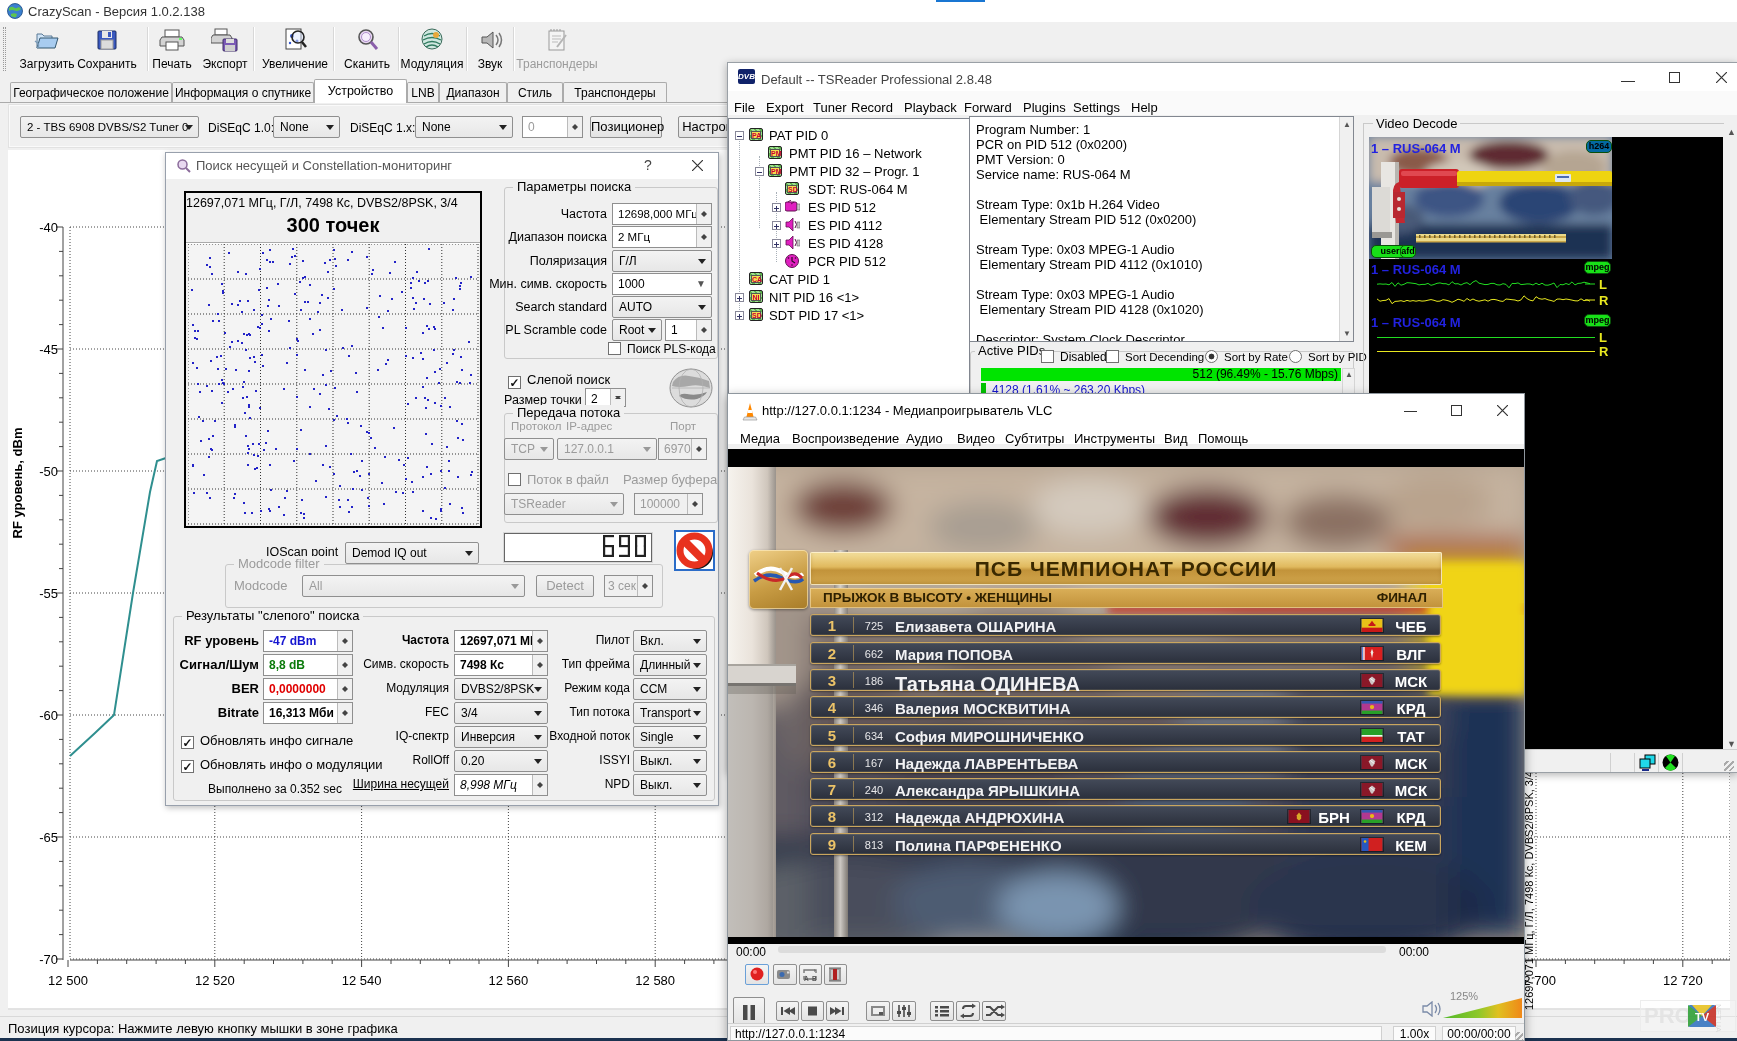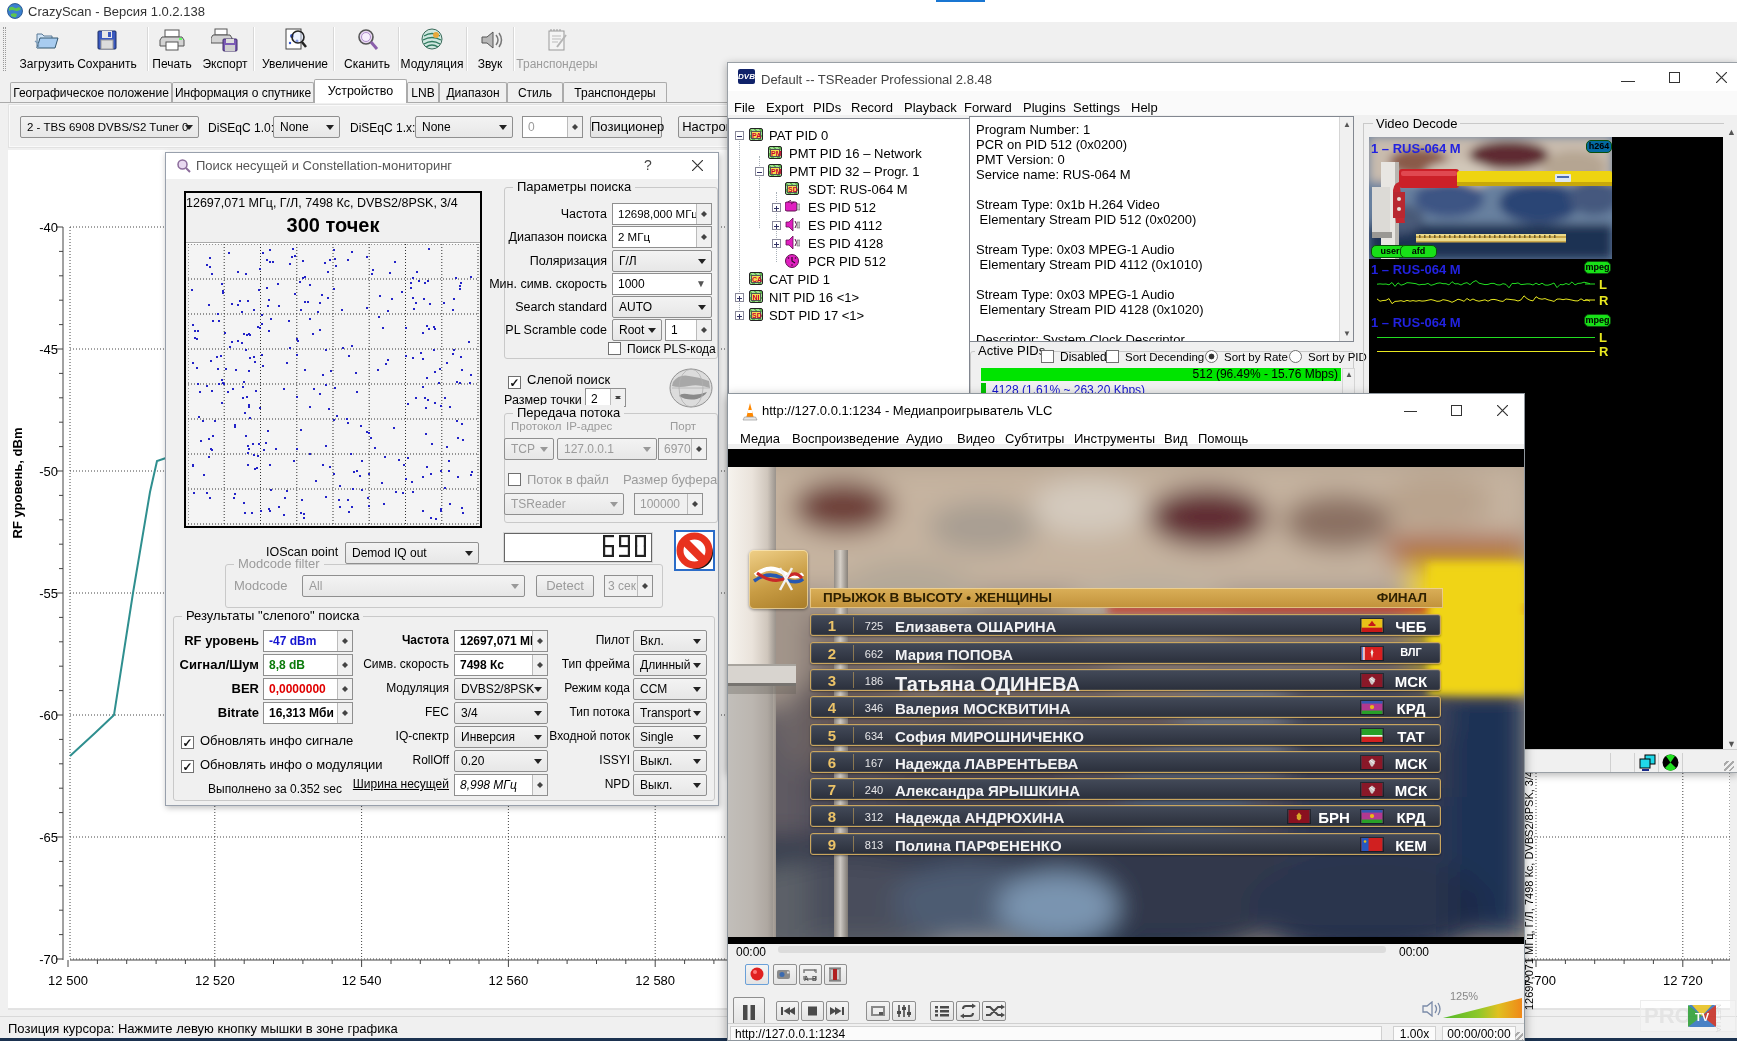--- a/index.html
+++ b/index.html
@@ -769,21 +769,21 @@
  <span class="abs" style="left:33px;top:9px;color:#444">Default -- TSReader Professional 2.8.48</span>
  <span class="abs" style="left:893px;top:18px;width:14px;height:1px;background:#333"></span>
  <div class="abs" style="left:941px;top:9px;width:11px;height:11px;border:1px solid #333"></div>
  <svg class="abs" style="left:988px;top:9px" width="11" height="11" viewBox="0 0 11 11">
           <path d="M0 0 L11 11 M11 0 L0 11" stroke="#333" stroke-width="1.2"></path>
         </svg>
 </div>
 <div class="abs" style="left:0;top:28px;width:1010px;height:24px;background:#fafafa"></div>
 <span class="abs" style="left:6px;top:37px;font-size:13px">File</span>
       <span class="abs" style="left:38px;top:37px;font-size:13px">Export</span>
-      <span class="abs" style="left:85px;top:37px;font-size:13px">PIDs</span>
+      <span class="abs" style="left:85px;top:37px;font-size:13px">Tuner</span>
       <span class="abs" style="left:123px;top:37px;font-size:13px">Record</span>
       <span class="abs" style="left:176px;top:37px;font-size:13px">Playback</span>
       <span class="abs" style="left:236px;top:37px;font-size:13px">Forward</span>
       <span class="abs" style="left:295px;top:37px;font-size:13px">Plugins</span>
       <span class="abs" style="left:345px;top:37px;font-size:13px">Settings</span>
       <span class="abs" style="left:403px;top:37px;font-size:13px">Help</span>
       <div class="abs" style="left:0;top:55px;width:242px;height:380px;background:#fff;border:1px solid #828790"></div>
       <div class="abs" style="left:11px;top:75px;width:1px;height:172px;border-left:1px dotted #a8b0b8"></div>
       <div class="abs" style="left:31px;top:93px;width:1px;height:72px;border-left:1px dotted #a8b0b8"></div>
       <div class="abs" style="left:48px;top:129px;width:1px;height:70px;border-left:1px dotted #a8b0b8"></div>
@@ -967,21 +967,21 @@
           <rect x="170" y="98" width="1.5" height="3"></rect>
           <rect x="175" y="98" width="1.5" height="3"></rect>
           <rect x="180" y="98" width="1.5" height="3"></rect>
           <rect x="185" y="98" width="1.5" height="3"></rect>
         </g>
         <rect x="47" y="104" width="150" height="1.5" fill="#caa84a"></rect>
       </svg>
       <span class="abs" style="left:643px;top:78px;font-size:13px;font-weight:700;color:#2222e0;z-index:3">1 – RUS-064 M</span>
       <div class="abs" style="left:858px;top:77px;width:26px;height:13px;background:#0369a1;border:1px solid #0a500a;border-radius:5px;color:#000;font-size:9px;font-weight:700;text-align:center;line-height:11px;z-index:3">h264</div>
       <div class="abs" style="left:643px;top:182px;width:38px;height:13px;background:#18e018;border:1px solid #0a500a;border-radius:5px;color:#000;font-size:9px;font-weight:700;text-align:center;line-height:11px;z-index:3">user</div>
-      <div class="abs" style="left:672px;top:182px;width:37px;height:13px;background:#18e018;border:1px solid #0a500a;border-radius:5px;color:#000;font-size:9px;font-weight:700;text-align:center;line-height:11px;z-index:3">afd</div>
+      <div class="abs" style="left:672px;top:182px;width:16px;height:13px;background:#18e018;border:1px solid #0a500a;border-radius:5px;color:#000;font-size:9px;font-weight:700;text-align:center;line-height:11px;z-index:3">afd</div>
       <span class="abs" style="left:643px;top:199px;font-size:13px;font-weight:700;color:#2222e0">1 – RUS-064 M</span>
       <div class="abs" style="left:856px;top:198px;width:27px;height:13px;background:#18e018;border:1px solid #0a500a;border-radius:5px;color:#000;font-size:9px;font-weight:700;text-align:center;line-height:11px;z-index:3">mpeg</div>
       <svg class="abs" style="left:641px;top:210px" width="354" height="100" viewBox="0 0 354 100">
         <polyline points="8,11.2 11,10.9 14,11.2 17,11.0 20,11.8 23,9.5 26,13.4 29,9.8 32,12.2 35,11.3 38,9.7 41,9.9 44,10.3 47,10.7 50,11.9 53,11.4 56,11.4 59,10.4 62,12.3 65,11.5 68,10.3 71,9.9 74,10.7 77,10.7 80,11.9 83,8.7 86,10.9 89,10.7 92,12.0 95,10.4 98,9.7 101,11.7 104,9.0 107,7.6 110,10.2 113,10.9 116,11.6 119,11.4 122,10.4 125,10.4 128,11.8 131,12.0 134,10.7 137,11.4 140,14.8 143,10.4 146,10.6 149,9.9 152,11.6 155,11.3 158,10.9 161,11.0 164,12.0 167,10.1 170,11.8 173,10.2 176,12.1 179,12.2 182,11.3 185,10.0 188,14.6 191,11.5 194,11.8 197,10.5 200,11.6 203,8.9 206,11.9 209,10.4 212,10.2 215,9.2 218,9.9 221,10.7" fill="none" stroke="#22dd22" stroke-width="1"></polyline>
         <polyline points="8,25.9 11,28.2 14,27.5 17,27.3 20,25.6 23,30.7 26,28.4 29,28.2 32,27.7 35,28.5 38,27.4 41,28.2 44,27.6 47,28.2 50,27.6 53,28.1 56,27.9 59,27.2 62,26.6 65,27.3 68,28.3 71,28.1 74,26.7 77,27.2 80,28.0 83,29.3 86,27.9 89,26.2 92,27.0 95,28.3 98,25.5 101,27.5 104,26.0 107,27.5 110,28.2 113,27.5 116,26.8 119,28.2 122,26.7 125,26.4 128,27.0 131,28.0 134,28.4 137,26.0 140,26.3 143,26.7 146,27.0 149,28.0 152,26.9 155,22.8 158,25.6 161,27.2 164,27.9 167,23.7 170,25.6 173,26.2 176,25.6 179,26.8 182,27.5 185,28.4 188,26.1 191,26.0 194,26.7 197,26.0 200,26.5 203,27.1 206,27.8 209,27.9 212,25.8 215,27.7 218,26.9 221,28.2" fill="none" stroke="#e8e820" stroke-width="1"></polyline>
         <line x1="216" y1="11" x2="226" y2="11" stroke="#22dd22"></line>
         <line x1="216" y1="27" x2="226" y2="27" stroke="#e8e820"></line>
       </svg>
       <span class="abs" style="left:871px;top:214px;font-size:13px;font-weight:700;color:#e8e820">L</span>
       <span class="abs" style="left:871px;top:230px;font-size:13px;font-weight:700;color:#e8e820">R</span>
@@ -1098,20 +1098,21 @@
         <rect x="0" y="216" width="68" height="3" fill="#777470"></rect>
         <rect x="0" y="219" width="68" height="8" fill="#5a5650" opacity="0.3"></rect>
       </svg>
 <div class="abs" style="left:21px;top:156px;width:59px;height:59px;border-radius:5px;background:linear-gradient(160deg,#f0d088,#c89c44 55%,#a87c28);box-shadow:inset 0 0 0 1px rgba(255,240,200,.6),0 1px 3px rgba(0,0,0,.4)">
 <svg width="59" height="59" viewBox="0 0 59 59">
           <path d="M6 25 Q20 14 33 22 T54 24" stroke="#fff" stroke-width="4" fill="none"></path>
           <path d="M5 31 Q19 21 33 28 T54 29" stroke="#2858b0" stroke-width="3.5" fill="none"></path>
           <path d="M8 23 Q26 36 40 26 Q47 21 53 28" stroke="#c82828" stroke-width="3" fill="none"></path>
           <path d="M31 18 L43 40 M43 18 L31 40" stroke="#f2f2f2" stroke-width="2.5"></path>
         </svg></div>
+<div class="abs" style="left:82px;top:158px;width:632px;height:33px;border-radius:2px;background:linear-gradient(180deg,#f4e09e 0%,#e0b95e 45%,#c2933a 55%,#d2a74e 100%);box-shadow:inset 0 0 0 1px rgba(255,245,215,.8),inset 0 -2px 4px rgba(120,80,10,.35);text-align:center;font-size:21px;font-weight:700;color:#3a2900;line-height:33px;letter-spacing:1px">ПСБ ЧЕМПИОНАТ РОССИИ</div>
 <div class="abs" style="left:82px;top:194px;width:633px;height:20px;background:linear-gradient(180deg,#daaf58,#c1913a);box-shadow:inset 0 0 0 1px rgba(255,240,200,.5);font-size:13.5px;font-weight:700;color:#2e2000;line-height:20px">
         <span style="position:absolute;left:13px">ПРЫЖОК В ВЫСОТУ • ЖЕНЩИНЫ</span>
         <span style="position:absolute;right:16px">ФИНАЛ</span>
       </div>
 <div class="abs" style="left:82px;top:220px;width:631px;height:22px;background:linear-gradient(180deg,#434a59,#2b303c);border:1px solid #caa65e;border-radius:3px;box-shadow:inset 0 0 0 1px rgba(255,220,150,.12),0 1px 2px rgba(0,0,0,.35)">
         <span class="abs" style="left:0;top:2px;width:42px;text-align:center;color:#ecc368;font-size:15px;font-weight:700">1</span>
         <span class="abs" style="left:42px;top:2px;width:1px;height:16px;background:rgba(210,170,90,.55)"></span>
         <span class="abs" style="left:46px;top:5px;width:34px;text-align:center;color:#e8e8ea;font-size:11px">725</span>
         <span class="abs" style="left:84px;top:2.5px;color:#f2f2f4;font-size:15px;font-weight:700;white-space:nowrap">Елизавета ОШАРИНА</span>
         <svg class="abs" style="left:549px;top:3px;border:0.5px solid rgba(0,0,0,.4)" width="24" height="15" viewBox="0 0 24 15">
@@ -1125,21 +1126,21 @@
         <span class="abs" style="left:0;top:2px;width:42px;text-align:center;color:#ecc368;font-size:15px;font-weight:700">2</span>
         <span class="abs" style="left:42px;top:2px;width:1px;height:16px;background:rgba(210,170,90,.55)"></span>
         <span class="abs" style="left:46px;top:5px;width:34px;text-align:center;color:#e8e8ea;font-size:11px">662</span>
         <span class="abs" style="left:84px;top:2.5px;color:#f2f2f4;font-size:15px;font-weight:700;white-space:nowrap">Мария ПОПОВА</span>
         <svg class="abs" style="left:549px;top:3px;border:0.5px solid rgba(0,0,0,.4)" width="24" height="15" viewBox="0 0 24 15">
           <rect width="24" height="15" fill="#d81f1f"></rect>
           <rect width="2" height="15" fill="#5a8ad8"></rect>
           <rect x="2" width="1.5" height="15" fill="#fff"></rect>
           <path d="M12 2 l1.5 4 l-1.5 7 l-1.5 -7 Z" fill="#f0e8e0"></path>
         </svg>
-        <span class="abs" style="left:578px;top:2.5px;width:44px;text-align:center;color:#fff;font-size:11px;font-weight:700">ВЛГ</span>
+        <span class="abs" style="left:578px;top:2.5px;width:44px;text-align:center;color:#fff;font-size:15px;font-weight:700">ВЛГ</span>
       </div>
       <div class="abs" style="left:82px;top:275px;width:631px;height:22px;background:linear-gradient(180deg,#434a59,#2b303c);border:1px solid #caa65e;border-radius:3px;box-shadow:inset 0 0 0 1px rgba(255,220,150,.12),0 1px 2px rgba(0,0,0,.35)">
         <span class="abs" style="left:0;top:2px;width:42px;text-align:center;color:#ecc368;font-size:15px;font-weight:700">3</span>
         <span class="abs" style="left:42px;top:2px;width:1px;height:16px;background:rgba(210,170,90,.55)"></span>
         <span class="abs" style="left:46px;top:5px;width:34px;text-align:center;color:#e8e8ea;font-size:11px">186</span>
         <span class="abs" style="left:84px;top:2.5px;color:#f2f2f4;font-size:20px;font-weight:700;white-space:nowrap">Татьяна ОДИНЕВА</span>
         <svg class="abs" style="left:549px;top:3px;border:0.5px solid rgba(0,0,0,.4)" width="24" height="15" viewBox="0 0 24 15">
           <rect width="24" height="15" fill="#8a1828"></rect>
           <path d="M12 3 l4 3 -3 6 h-2 l-3 -6 Z" fill="#cfc5c5"></path>
           <path d="M10 5 l5 4" stroke="#fff" stroke-width="1"></path>

